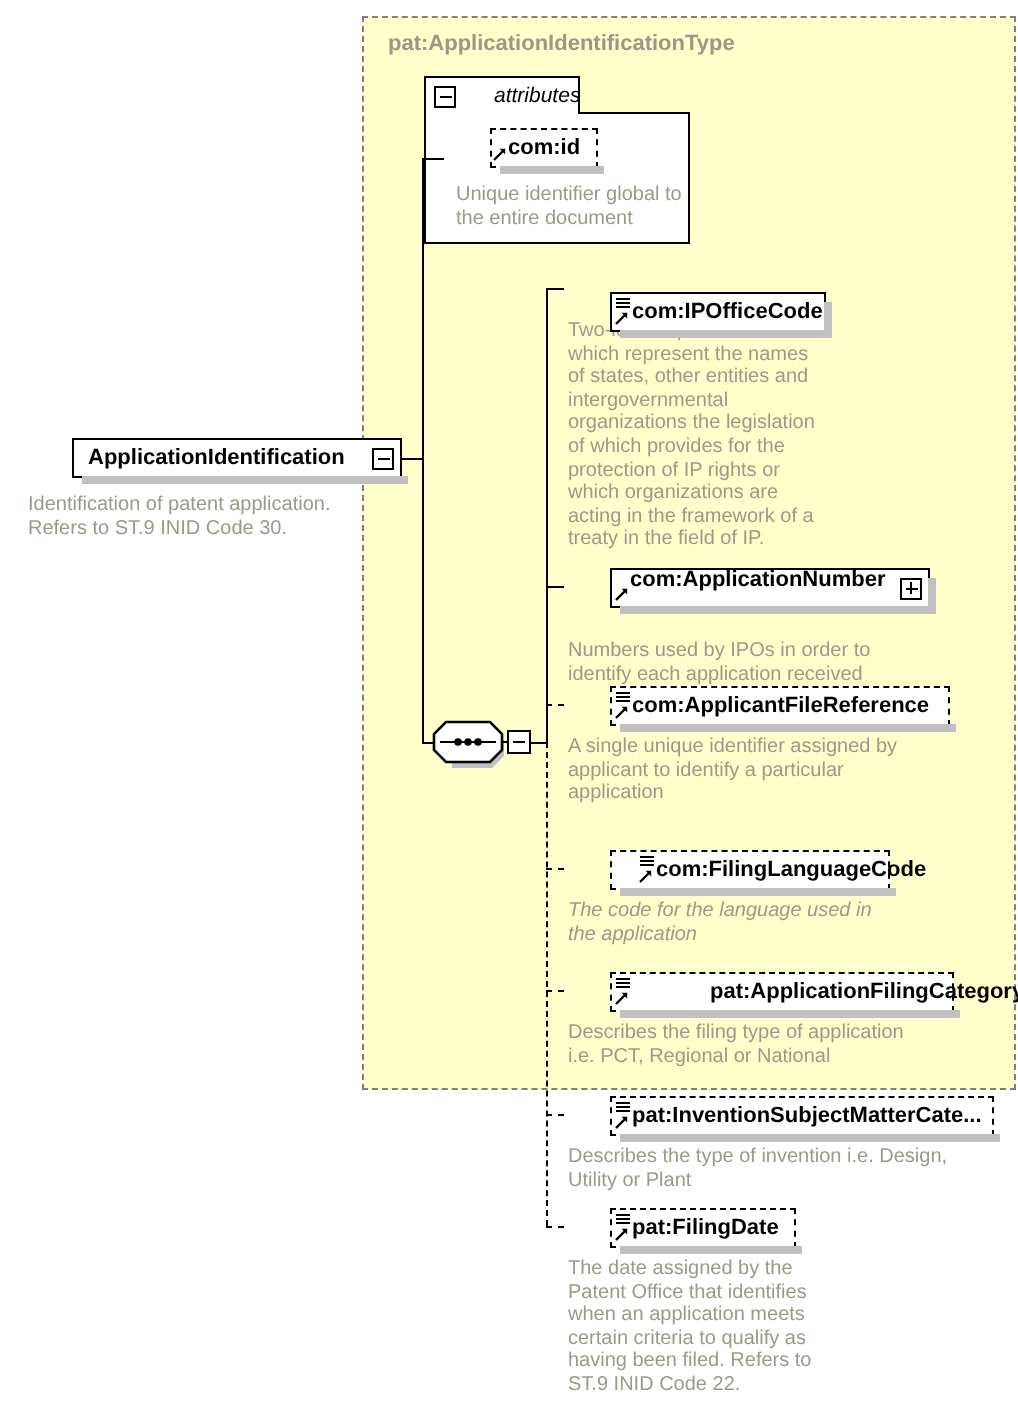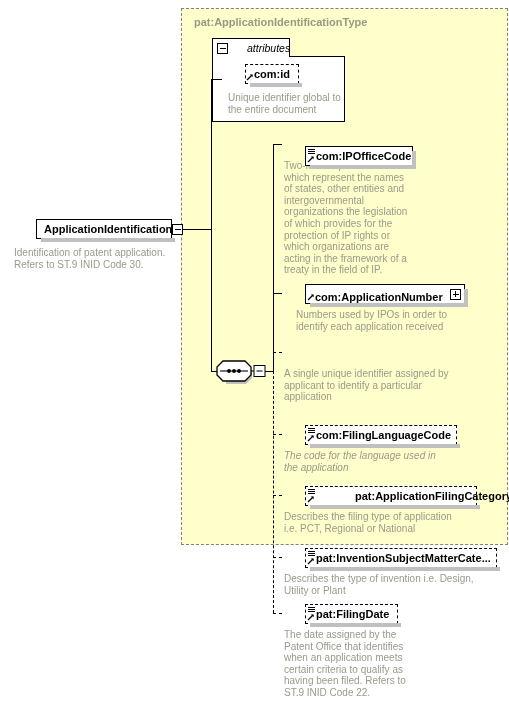--- a/index.html
+++ b/index.html
@@ -211,21 +211,21 @@
         <path d="M1 7 L6 2" stroke="#000" stroke-width="1.2" fill="none"></path>
         <path d="M6.6 1.4 L6.6 4.2 L3.8 1.4 Z" fill="#000"></path>
       </svg>
     </span>
     <span class="node-label node-text-pad">com:id</span>
   </div>
   <div class="doc" style="left:228px; top:92px; width:120px;">Unique identifier global to
 the entire document</div>
 
   <div class="root-wrap" style="left:12px; top:219px;">
-    <div class="node" style="position:relative; left:0; top:0; width:136px; padding-left:7px; justify-content:space-between;">
+    <div class="node" style="position:relative; left:0; top:0; width:165px; padding-left:7px; justify-content:space-between;">
       <span class="shadow"></span>
       <span class="node-label">ApplicationIdentification</span>
       <span class="pm-box" style="margin-right:3px;"></span>
     </div>
     <div class="doc" style="position:relative; left:2px; top:8px; width:175px;">Identification of patent application.
 Refers to ST.9 INID Code 30.</div>
   </div>
 
   <div class="ln-h" style="left:177px; top:229px; width:34px;"></div>
 
@@ -286,41 +286,54 @@
 of which provides for the
 protection of IP rights or
 which organizations are
 acting in the framework of a
 treaty in the field of IP.</div>
 
   <div class="ln-h" style="left:273px; top:293px; width:9px;"></div>
   <div class="node" style="left:281px; top:284px; width:160px; justify-content:space-between;">
     <span class="shadow"></span>
     <span class="shadow-r"></span>
-    <span style="display:flex;align-items:flex-end;">
+    <span style="display:flex;align-items:flex-start;">
       <span class="icon-arrow" style="margin-left:1px;">
         <svg width="8" height="8" viewBox="0 0 8 8">
           <path d="M1 7 L6 2" stroke="#000" stroke-width="1.2" fill="none"></path>
           <path d="M6.6 1.4 L6.6 4.2 L3.8 1.4 Z" fill="#000"></path>
         </svg>
       </span>
       <span class="node-label">com:ApplicationNumber</span>
     </span>
     <span class="pm-box plus" style="margin-right:3px;"></span>
   </div>
-  <div class="doc" style="left:284px; top:309px; width:190px;margin-left:12px;">Numbers used by IPOs in order to
+  <div class="doc" style="left:284px; top:320px; width:190px;">Numbers used by IPOs in order to
 identify each application received</div>
 
   <div class="ln-h dash" style="left:273px; top:352px; width:9px;"></div>
+  <div class="node optional" style="left:281px; top:343px; width:170px;">
+    <span class="shadow"></span>
+    <span class="icon-el">
+      <i class="ln l1"></i>
+        <i class="ln l2"></i>
+        <i class="ln l3"></i>
+      <svg width="8" height="8" viewBox="0 0 8 8" style="position:absolute;left:0;bottom:2px;">
+        <path d="M1 7 L6 2" stroke="#000" stroke-width="1.2" fill="none"></path>
+        <path d="M6.6 1.4 L6.6 4.2 L3.8 1.4 Z" fill="#000"></path>
+      </svg>
+    </span>
+    <span class="node-label node-text-pad">com:ApplicantFileReference</span>
+  </div>
   <div class="doc" style="left:284px; top:368px; width:200px;">A single unique identifier assigned by
 applicant to identify a particular
 application</div>
 
   <div class="ln-h dash" style="left:273px; top:434px; width:9px;"></div>
-  <div class="node optional" style="left:281px; top:425px; width:152px;">
+  <div class="node optional" style="left:281px; top:425px; width:140px;padding-left:12px;">
     <span class="shadow"></span>
     <span class="icon-el">
       <i class="ln l1"></i>
         <i class="ln l2"></i>
         <i class="ln l3"></i>
       <svg width="8" height="8" viewBox="0 0 8 8" style="position:absolute;left:0;bottom:2px;">
         <path d="M1 7 L6 2" stroke="#000" stroke-width="1.2" fill="none"></path>
         <path d="M6.6 1.4 L6.6 4.2 L3.8 1.4 Z" fill="#000"></path>
       </svg>
     </span>

